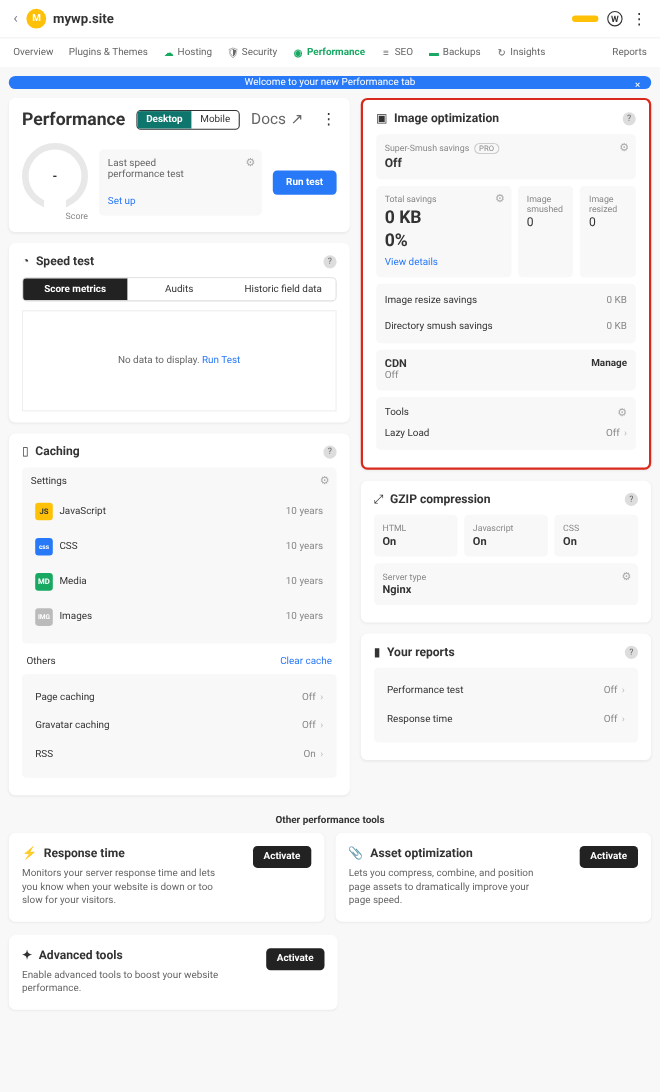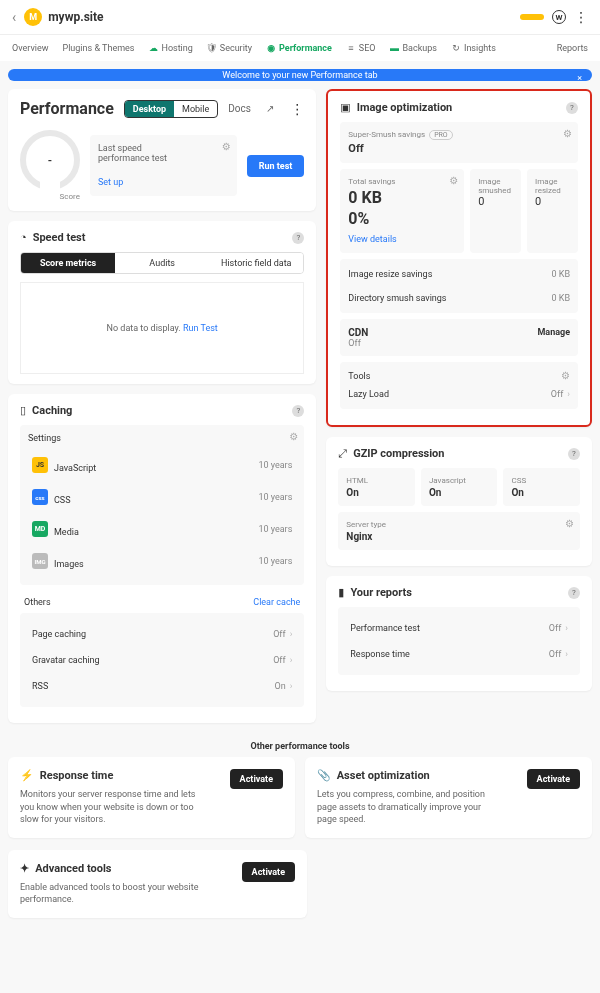--- a/index.html
+++ b/index.html
@@ -21,41 +21,41 @@
 .banner-close{position:absolute;right:10px;top:4px;cursor:pointer}
 .container{display:flex;gap:10px;padding:0 8px 12px}
 .col{flex:1;display:flex;flex-direction:column;gap:10px}
 .card{background:#fff;border-radius:6px;padding:10px 12px;box-shadow:0 1px 2px rgba(0,0,0,0.05)}
 .card.highlighted{border:2px solid #d9291c}
 .perf-header{display:flex;align-items:center;gap:10px}
 .perf-title{font-size:16px;font-weight:bold}
 .segmented{display:flex;border:1px solid #333;border-radius:4px;overflow:hidden;font-size:9px}
 .seg{padding:3px 8px;cursor:pointer}
 .seg.active{background:#0f766e;color:#fff;font-weight:bold}
-.docs{margin-left:auto;font-size:10px;color:#666;display:flex;align-items:center;gap:15px}
+.docs{margin-left:auto;font-size:14px;color:#666;display:flex;align-items:center;gap:4px}
 .perf-body{display:flex;gap:10px;margin-top:12px;align-items:center}
 .gauge{width:60px;height:60px;border:6px solid #e8e8e8;border-radius:50%;display:flex;align-items:center;justify-content:center;font-weight:bold;position:relative}
 .gauge::after{content:"";position:absolute;bottom:-6px;left:50%;transform:translateX(-50%);width:20px;height:8px;background:#fff}
 .gauge-label{font-size:8px;color:#888;text-align:right;margin-top:2px}
 .speed-box{flex:1;background:#f8f8f8;border-radius:4px;padding:8px;position:relative}
 .gear{position:absolute;top:6px;right:6px;color:#aaa;cursor:pointer;font-size:10px}
 .speed-label{font-size:9px;color:#666}
 .setup-link{color:#2879f8;font-size:9px;margin-top:14px;display:inline-block;cursor:pointer}
 .run-btn{background:#2879f8;color:#fff;border:none;padding:6px 12px;border-radius:4px;font-size:9px;font-weight:bold;cursor:pointer}
 .section-header{display:flex;align-items:center;gap:6px;margin-bottom:8px}
 .section-title{font-weight:bold;font-size:11px}
 .help-icon{margin-left:auto;width:12px;height:12px;background:#ddd;border-radius:50%;display:flex;align-items:center;justify-content:center;font-size:8px;color:#666;cursor:pointer}
 .tabs{display:flex;border:1px solid #ddd;border-radius:4px;overflow:hidden;margin-bottom:8px}
 .tab{flex:1;text-align:center;padding:5px;font-size:9px;cursor:pointer;background:#fff}
 .tab.active{background:#222;color:#fff;font-weight:bold}
 .nodata{border:1px solid #eee;border-radius:0;padding:40px 10px;text-align:center;font-size:9px;color:#666}
 .nodata a{color:#2879f8;cursor:pointer}
 .sub-box{background:#f8f8f8;border-radius:4px;padding:8px;margin-bottom:6px;position:relative}
 .sub-row{display:flex;align-items:center;justify-content:space-between;padding:8px 4px;font-size:9px}
-.sub-row .left{display:flex;align-items:flex-end;gap:6px}
+.sub-row .left{display:flex;align-items:center;gap:6px}
 .js-icon{width:16px;height:16px;background:#ffc107;border-radius:3px;display:flex;align-items:center;justify-content:center;font-size:7px;font-weight:bold;color:#333}
 .css-icon{width:16px;height:16px;background:#2879f8;border-radius:3px;display:flex;align-items:center;justify-content:center;font-size:6px;font-weight:bold;color:#fff}
 .media-icon{width:16px;height:16px;background:#17a862;border-radius:3px;display:flex;align-items:center;justify-content:center;font-size:7px;font-weight:bold;color:#fff}
 .img-icon{width:16px;height:16px;background:#bbb;border-radius:3px;display:flex;align-items:center;justify-content:center;font-size:6px;font-weight:bold;color:#fff}
 .val{color:#888}
 .chev{color:#bbb;margin-left:4px}
 .others-row{display:flex;justify-content:space-between;padding:6px 4px;font-size:9px}
 .clear-link{color:#2879f8;cursor:pointer}
 .pro-badge{display:inline-block;border:1px solid #ccc;border-radius:8px;padding:0px 4px;font-size:7px;color:#888;margin-left:4px}
 .big-val{font-size:16px;font-weight:bold;margin-top:2px}

